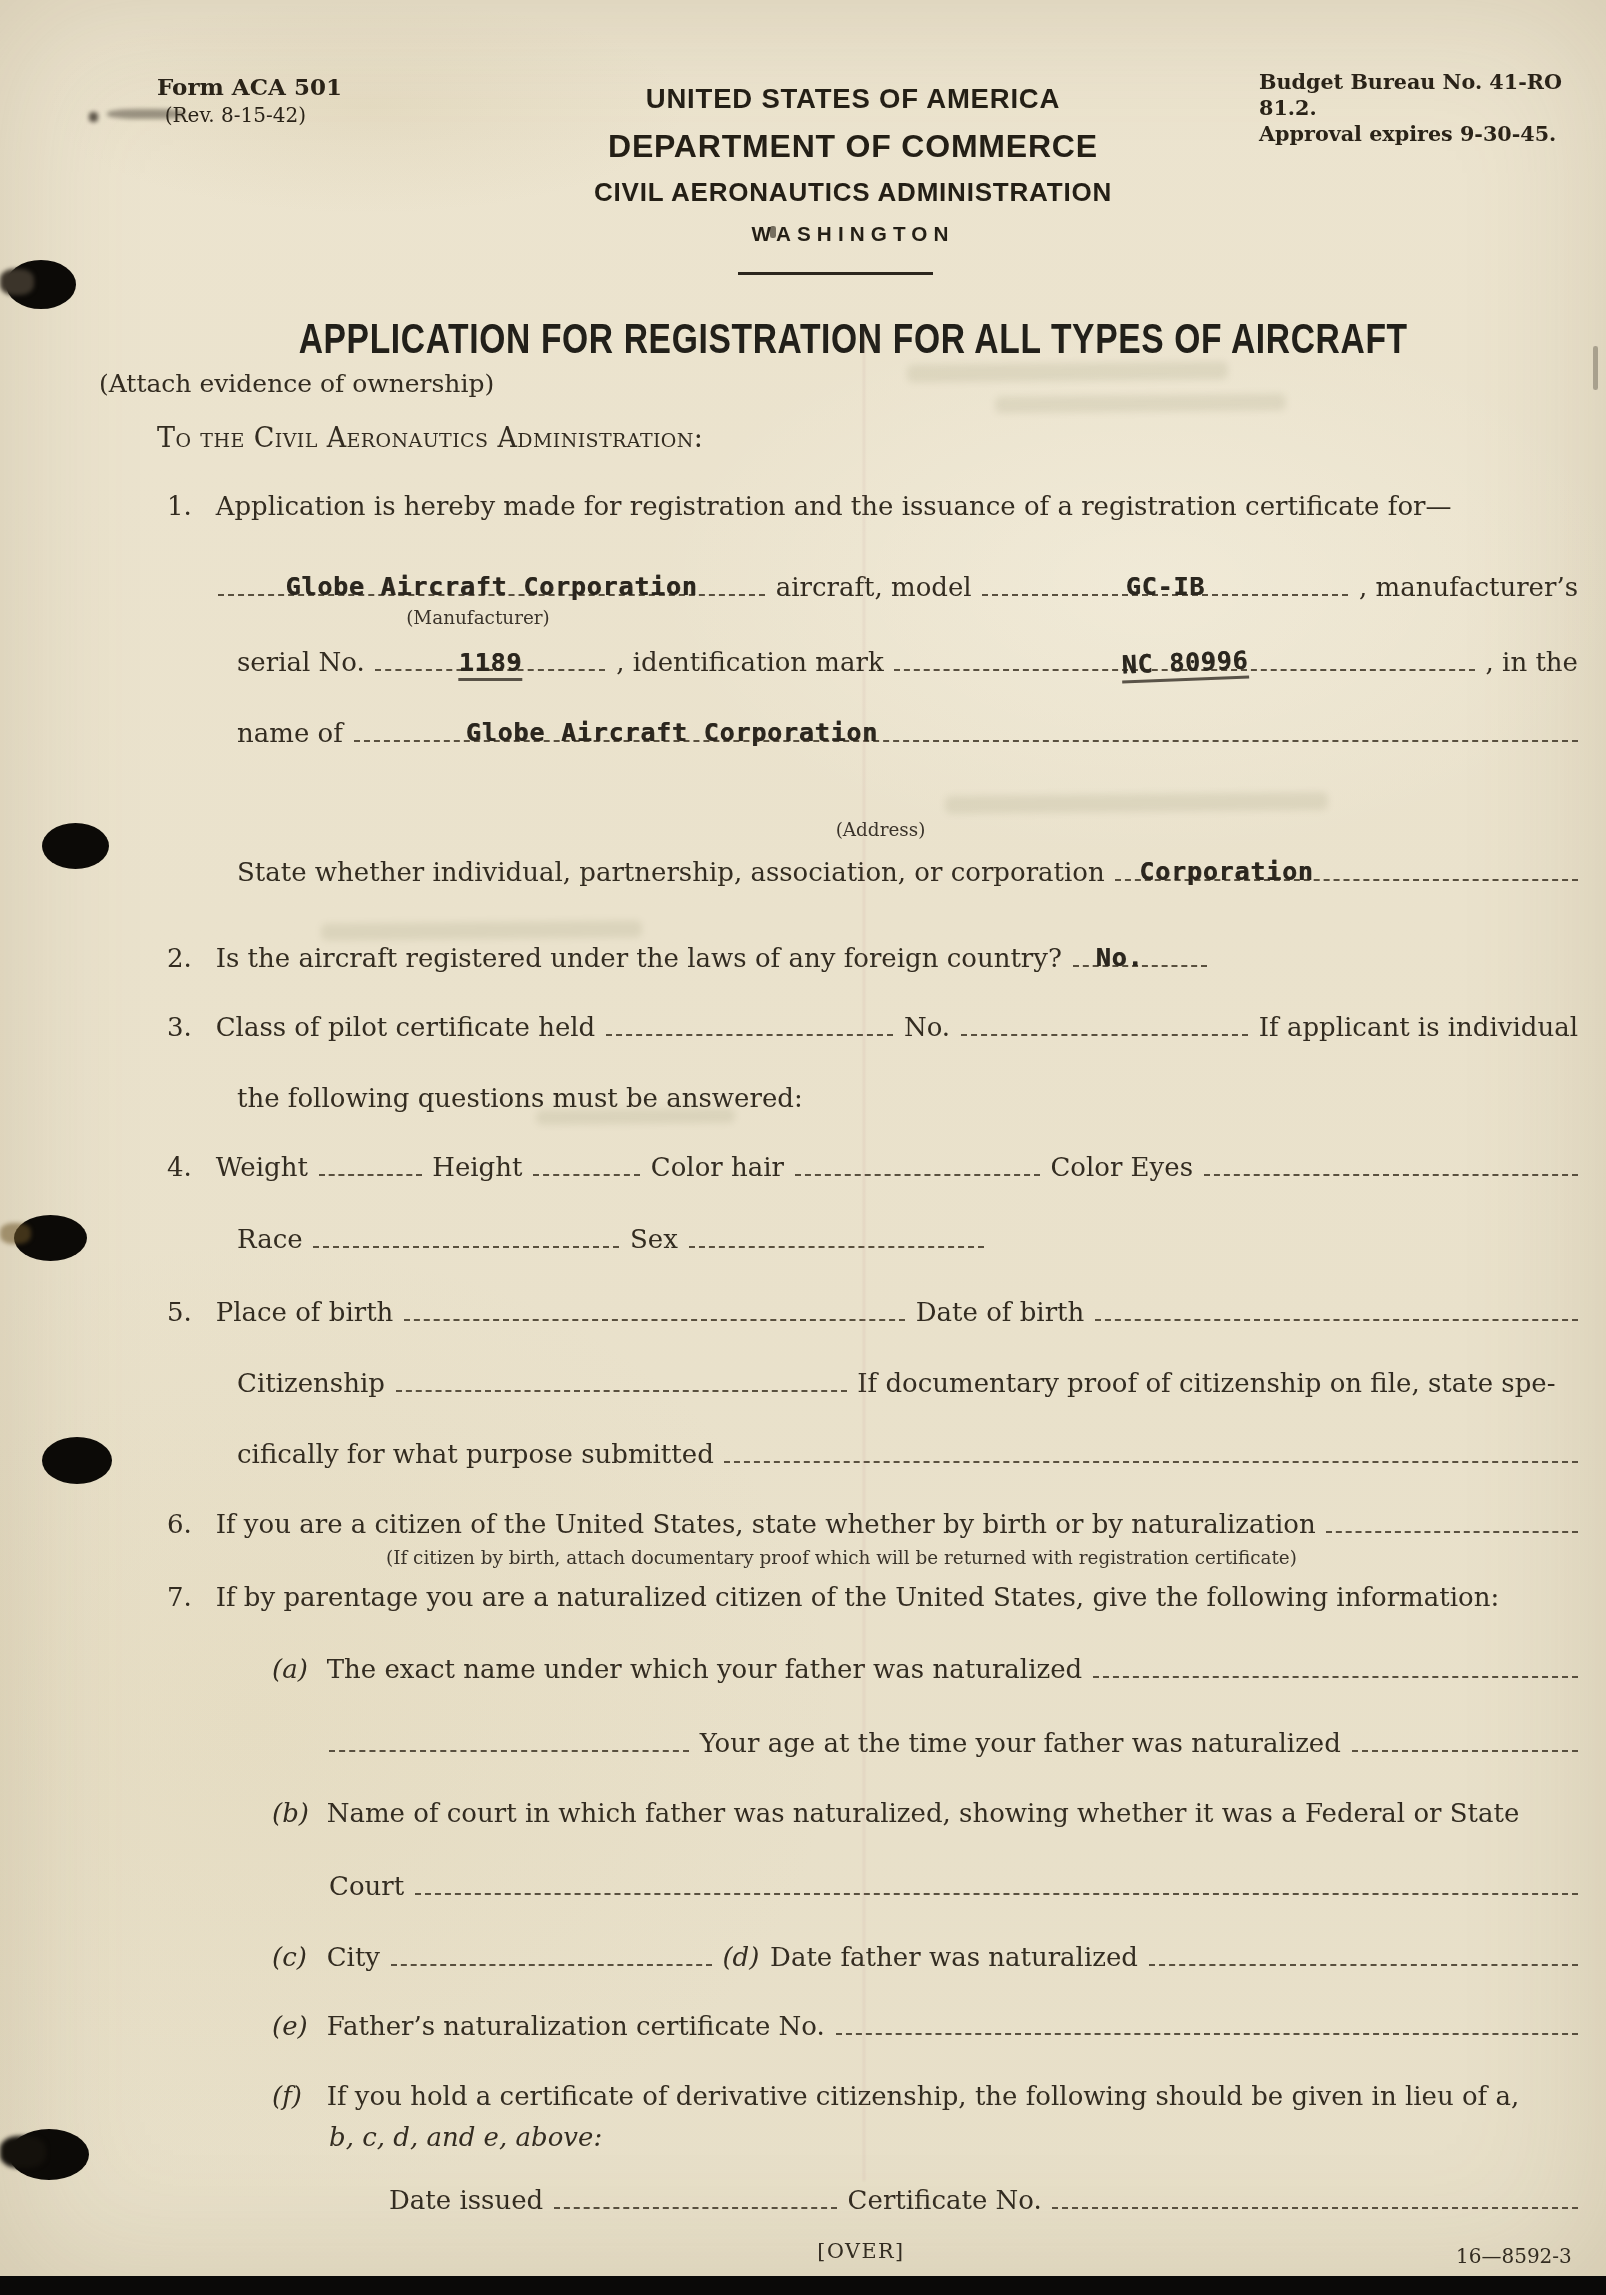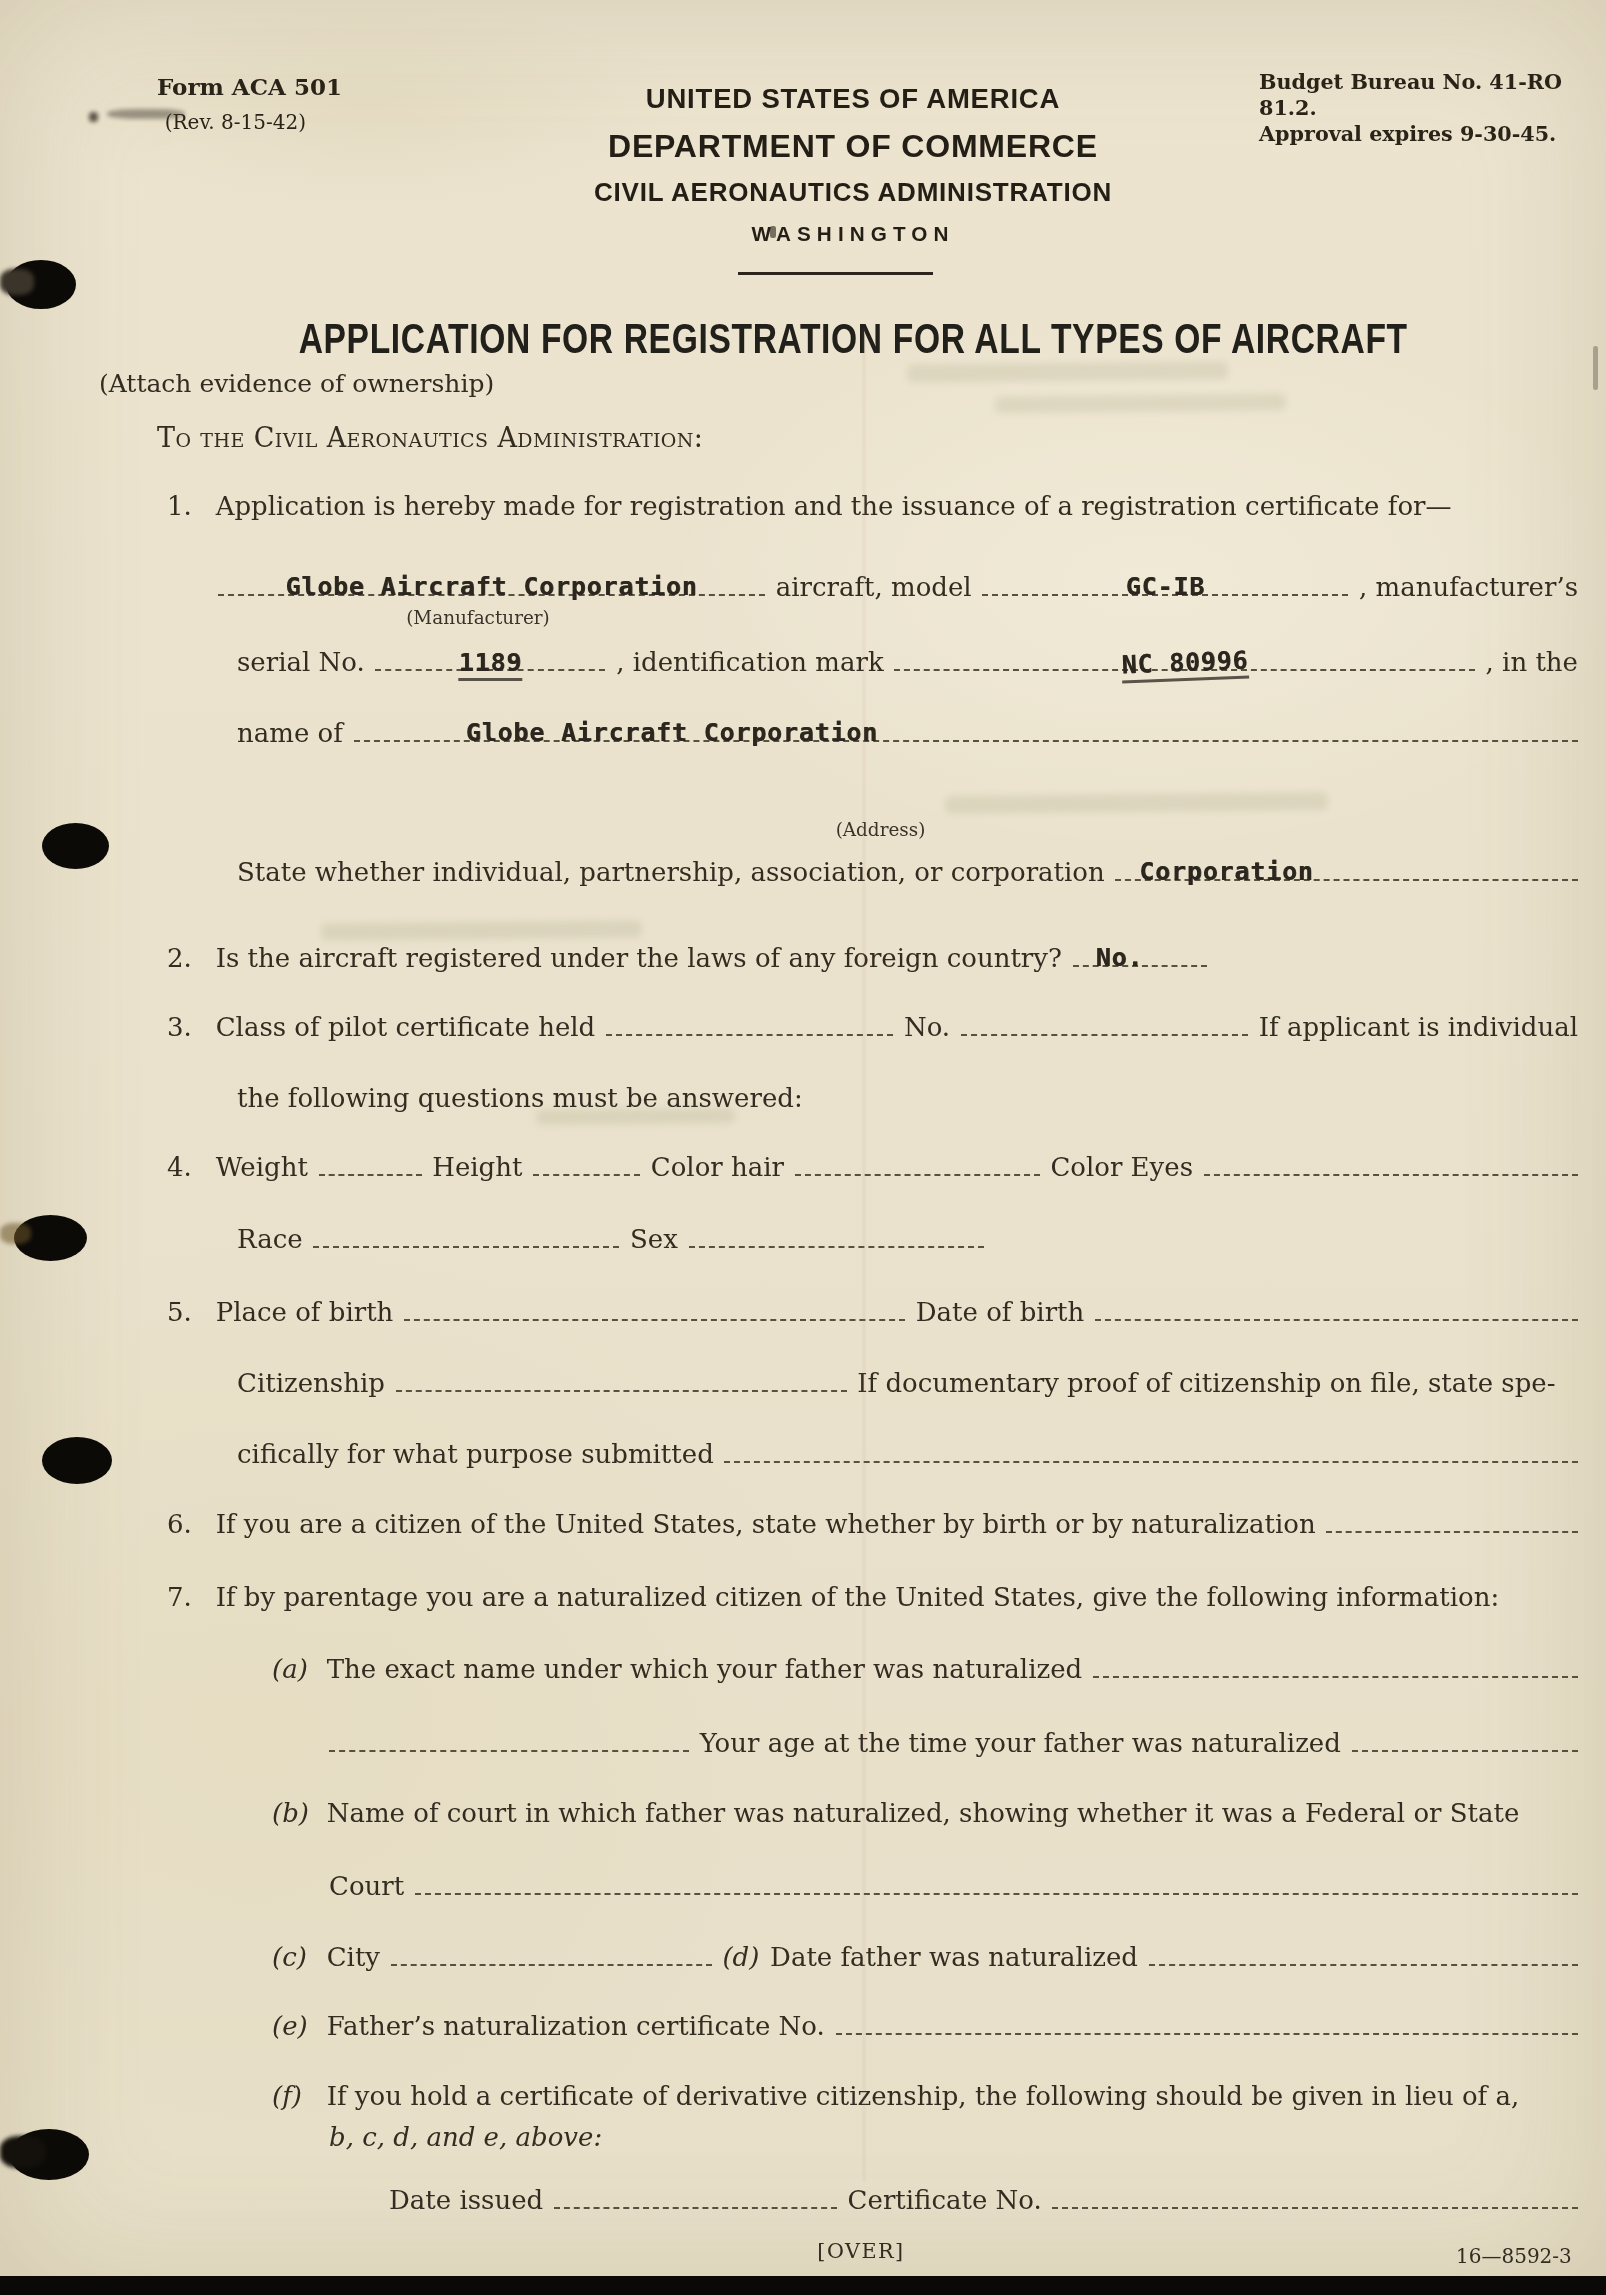--- a/index.html
+++ b/index.html
@@ -49,21 +49,21 @@
     display:inline-block; transform:scaleX(0.80); transform-origin:50% 50%;
     font-family:"Liberation Sans","DejaVu Sans",sans-serif; font-weight:700;
     font-size:42px; color:#22201a; letter-spacing:0.8px; white-space:nowrap;
   }
   .subtitle { left:99px; right:0; top:369px; font-size:25px; }
   .salutation { left:157px; top:422px; font-size:27px; font-variant:small-caps; letter-spacing:0.4px; }
   .note { font-size:18.4px; color:#3a332a; }
   .footer-over { left:115px; right:0; top:2239px; text-align:center; font-size:20.7px; letter-spacing:1.5px; }
   .print-code { left:1456px; top:2244px; font-size:20px; }
   .masthead-left { left:157px; top:73px; font-size:23px; font-weight:700; color:#2a2318; }
-  .masthead-rev  { font-size:20px; font-weight:400; margin-left:7.7px; margin-top:10px; }
+  .masthead-rev  { font-size:20px; font-weight:400; margin-left:7.7px; margin-top:3px; }
   .masthead-right{ left:1259px; top:70px; font-size:20.7px; font-weight:700; color:#2a2318; line-height:1.25; }
   .hole { position:absolute; background:#0c0a07; border-radius:50%; filter:blur(0.5px); }
   .smudge { position:absolute; background:#3b342a; border-radius:40%; filter:blur(1.9px); }
   .ghost { position:absolute; background:#6f7048; opacity:0.12; filter:blur(3.8px); border-radius:6.1px; transform:rotate(-0.6deg); }
   .crease { position:absolute; left:863px; top:329px; width:2.3px; height:1852px; background:rgba(190,140,145,0.16); filter:blur(0.8px); }
   .bottom-bar { position:absolute; left:0; top:2276px; width:1607px; height:20px; background:#0a0908; }
   .speck { position:absolute; background:rgba(40,34,24,0.6); border-radius:2.3px; }
 </style>
 </head>
 <body>
@@ -192,20 +192,23 @@
   <div class="line" style="top:1439px; left:237px; right:29px;">
     <span>cifically for what purpose submitted</span>
     <span class="blank fill"></span>
   </div>
 
   <div class="line" style="top:1509px; left:167px; right:29px;">
     <span class="no">6.</span>
     <span>If you are a citizen of the United States, state whether by birth or by naturalization</span>
     <span class="blank fill"></span>
   </div>
+  <div class="line note" style="top:1547px; left:386px;">
+    <span>(If citizen by birth, attach documentary proof which will be returned with registration certificate)</span>
+  </div>
 
   <div class="line" style="top:1582px; left:167px;">
     <span class="no">7.</span>
     <span>If by parentage you are a naturalized citizen of the United States, give the following information:</span>
   </div>
 
   <div class="line" style="top:1654px; left:272px; right:29px;">
     <span class="no2">(a)</span>
     <span>The exact name under which your father was naturalized</span>
     <span class="blank fill"></span>

